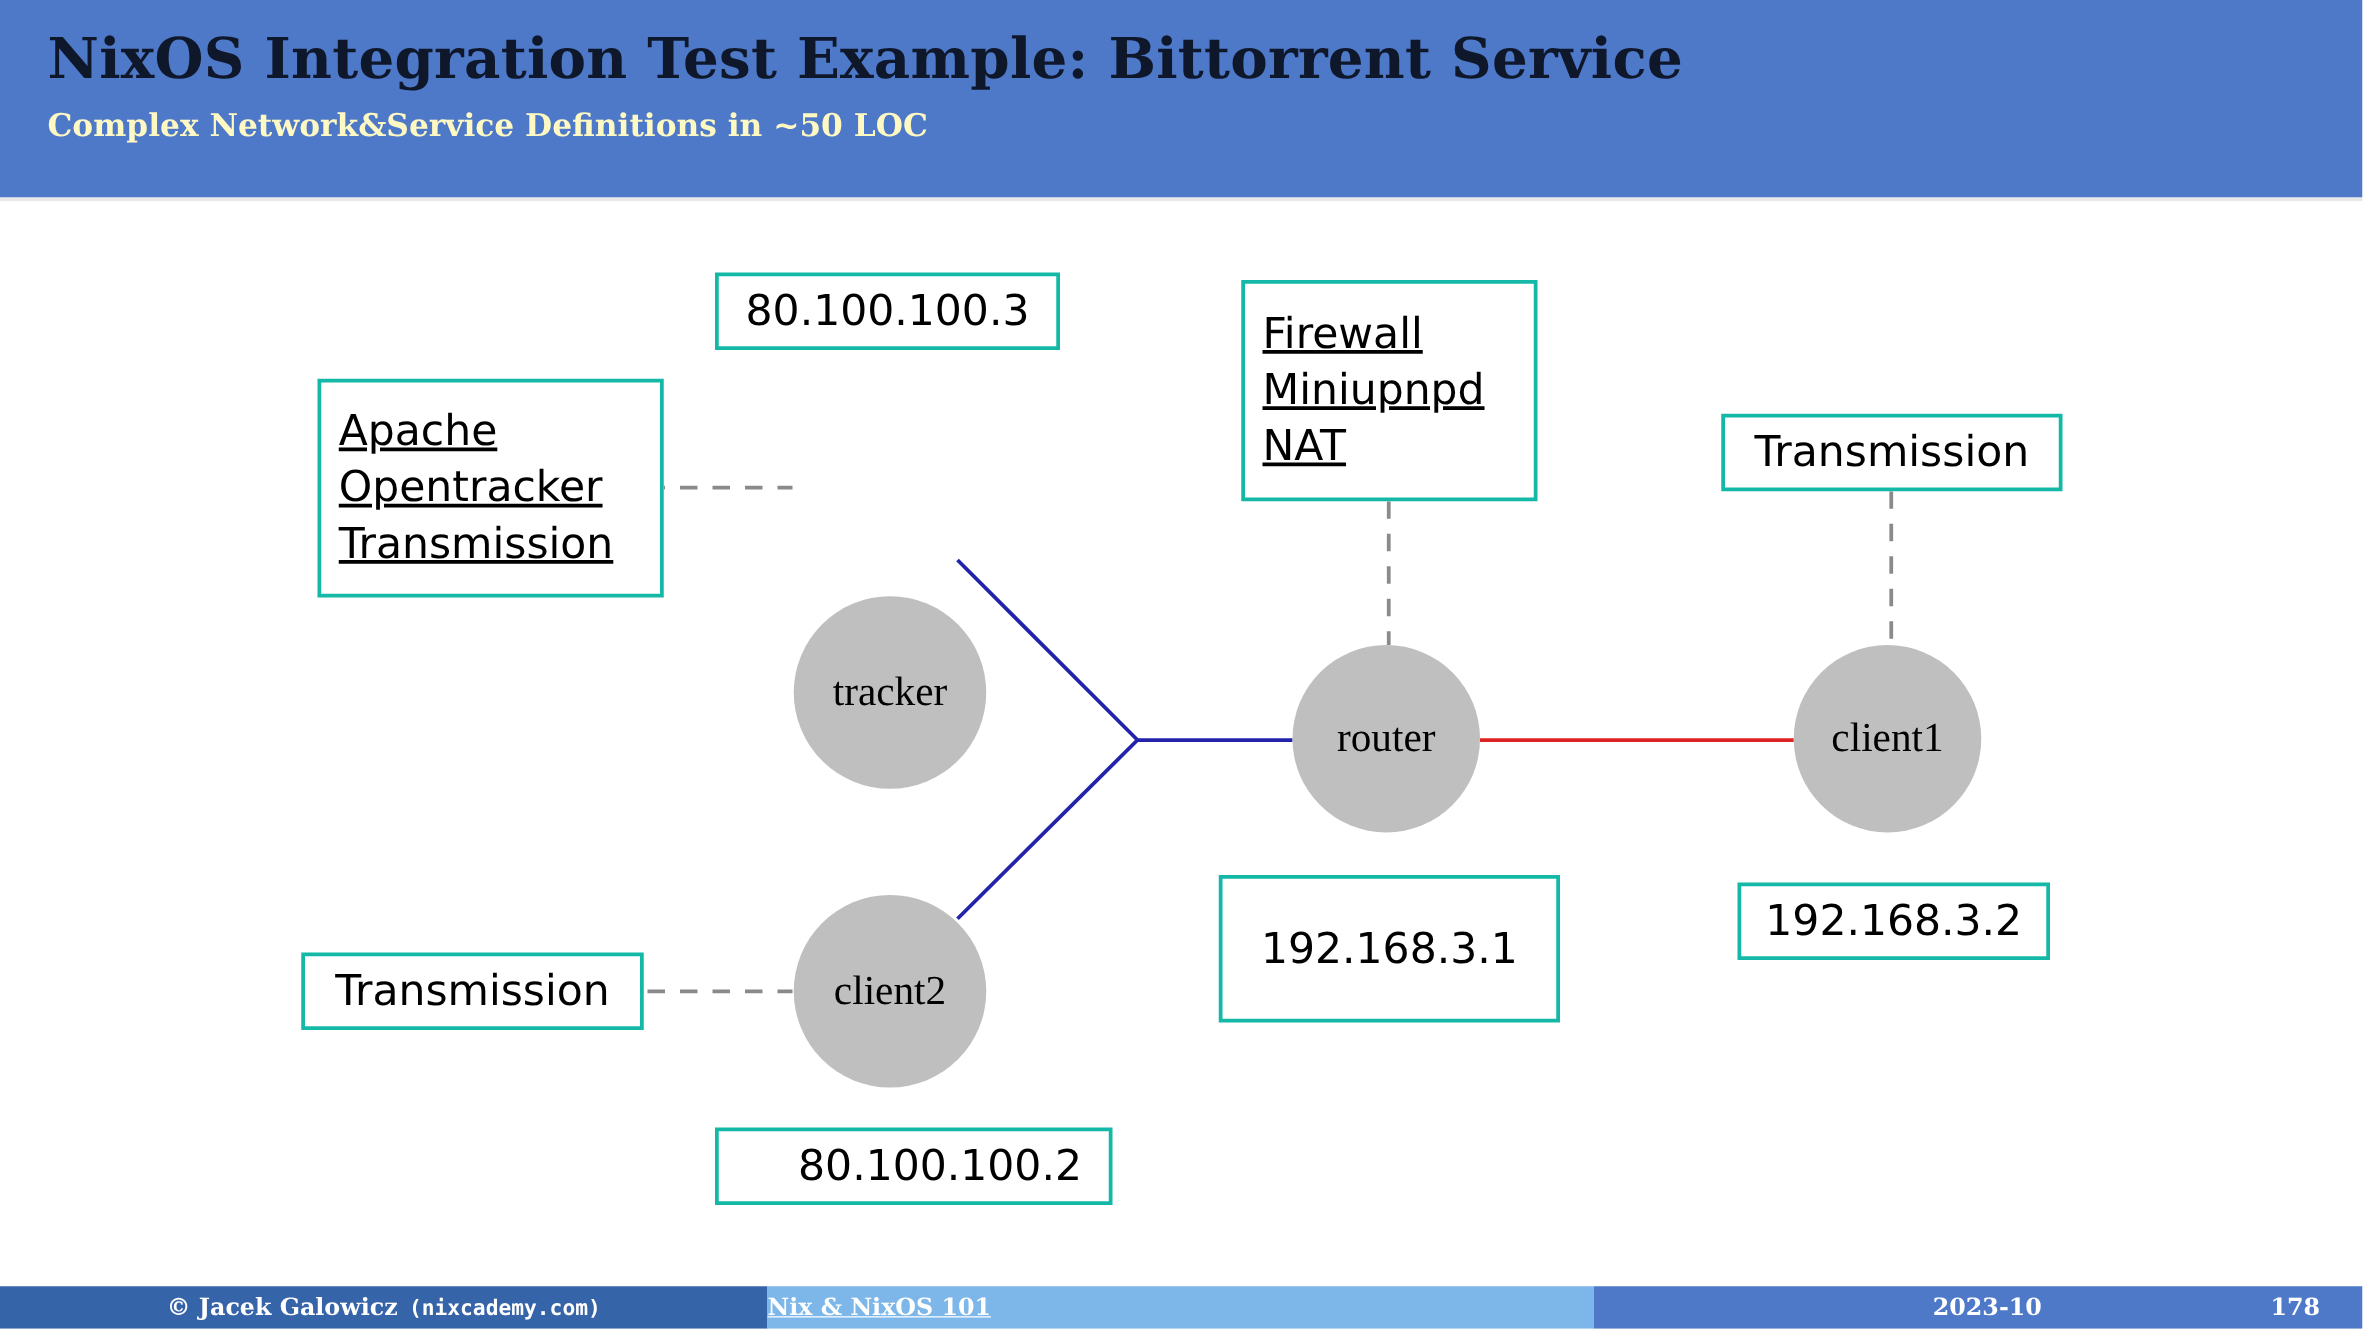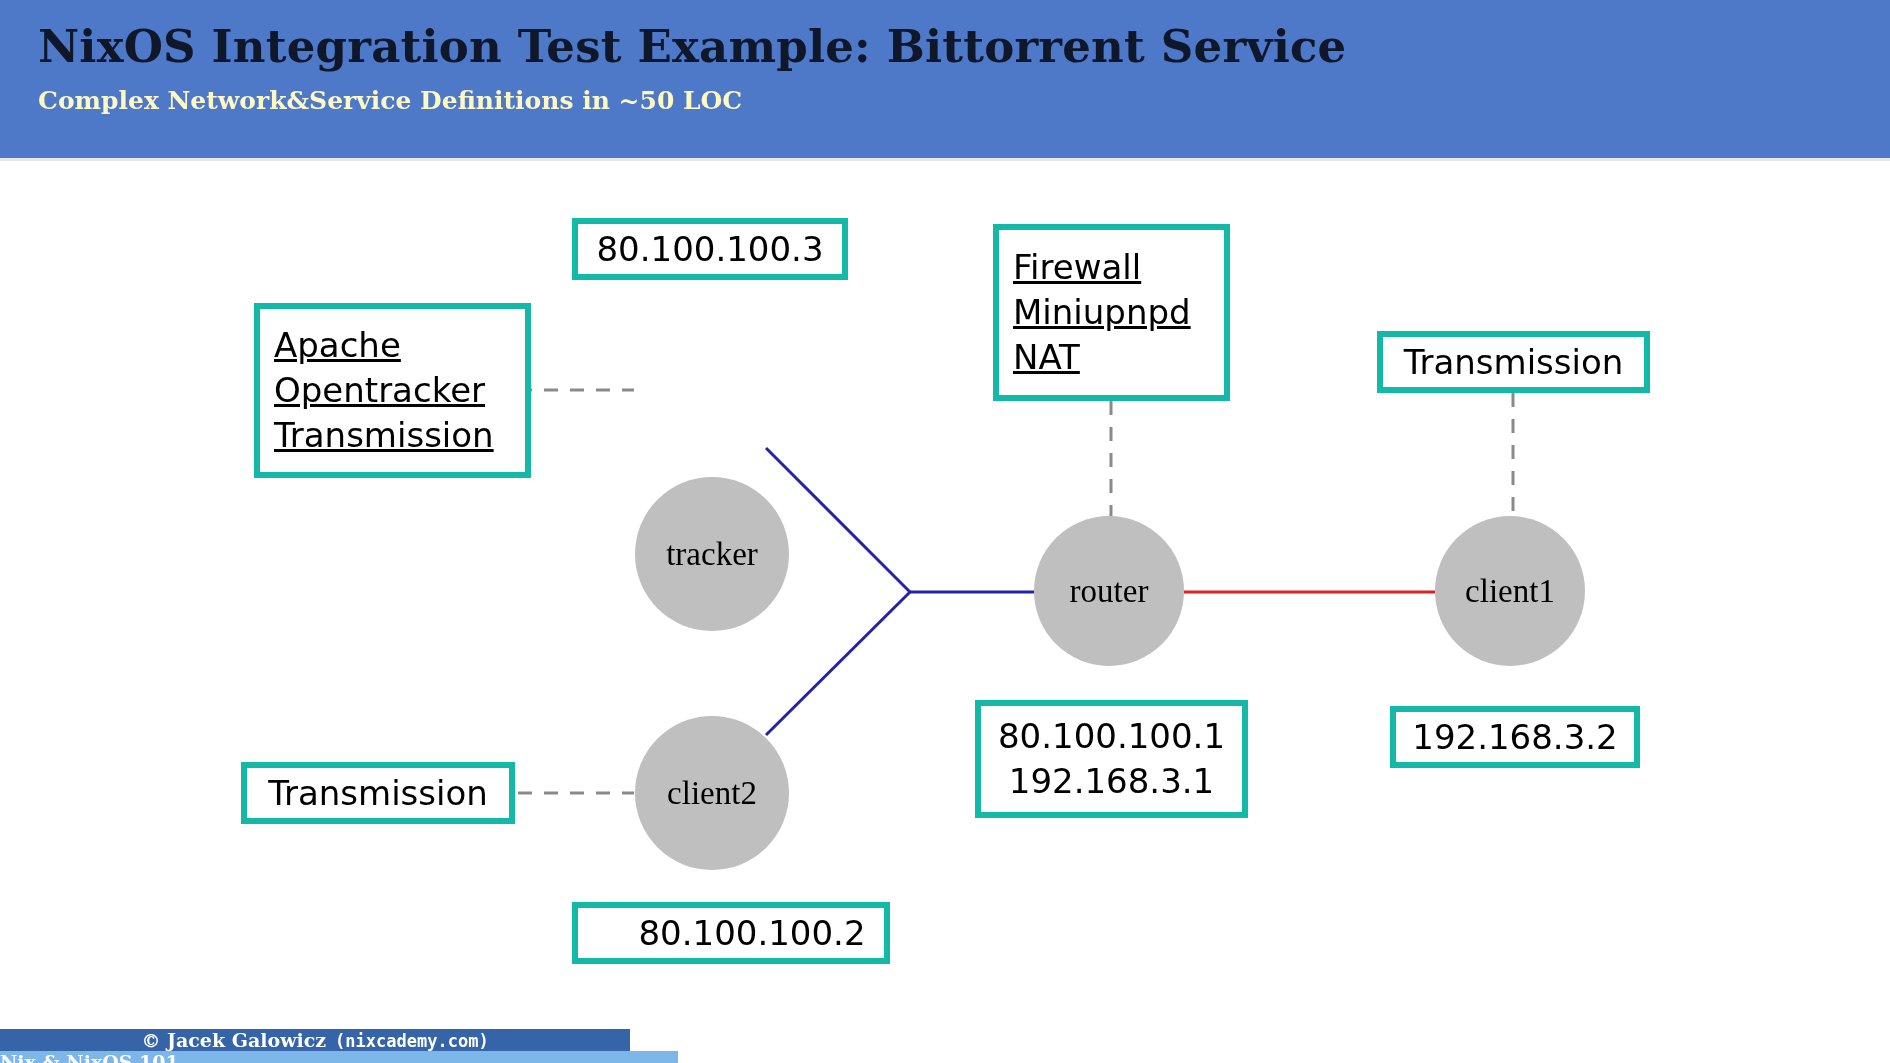--- a/index.html
+++ b/index.html
@@ -76,42 +76,41 @@
     font-family: Liberation Serif, serif;
     font-size: 33px;
     color: #000000;
     box-sizing: border-box;
   }
 
   
   .anno-box {
     position: absolute;
     background: #ffffff;
-    border: 6px solid #14b8a6;
+    border: 3px solid #14b8a6;
     box-sizing: border-box;
     display: flex;
     flex-direction: column;
     justify-content: center;
     font-family: "DejaVu Sans", sans-serif;
     font-size: 34px;
     color: #000000;
     line-height: 1.32;
   }
   .anno-box.left   { align-items: flex-start; padding-left: 14px; text-decoration: underline; }
   .anno-box.center { align-items: center; }
   .anno-box .line { white-space: nowrap; }
 
   
   #slide-footer {
     position: absolute;
     left: 0; top: 1029px;
     width: 1890px;
     height: 34px;
     display: flex;
-    flex-direction: column;
   }
   .footer-seg {
     height: 34px;
     display: flex;
     align-items: center;
     font-family: "DejaVu Serif", serif;
     font-weight: bold;
     font-size: 19px;
     color: #ffffff;
     box-sizing: border-box;
@@ -207,21 +206,20 @@
     <span class="line">Firewall</span>
     <span class="line">Miniupnpd</span>
     <span class="line">NAT</span>
   </div>
 
   <div class="anno-box center" id="box-client1-svc" style="left:1377px; top:170px; width:273px; height:62px;">
     <span class="line">Transmission</span>
   </div>
 
   <div class="anno-box center" id="box-router-ip" style="left:975px; top:539px; width:273px; height:118px;">
-    <span class="line">80.100.100.1</span>
     <span class="line">192.168.3.1</span>
   </div>
 
   <div class="anno-box center" id="box-client1-ip" style="left:1390px; top:545px; width:250px; height:62px;">
     <span class="line">192.168.3.2</span>
   </div>
 
   <div class="anno-box center" id="box-client2-svc" style="left:241px; top:601px; width:274px; height:62px;">
     <span class="line">Transmission</span>
   </div>

